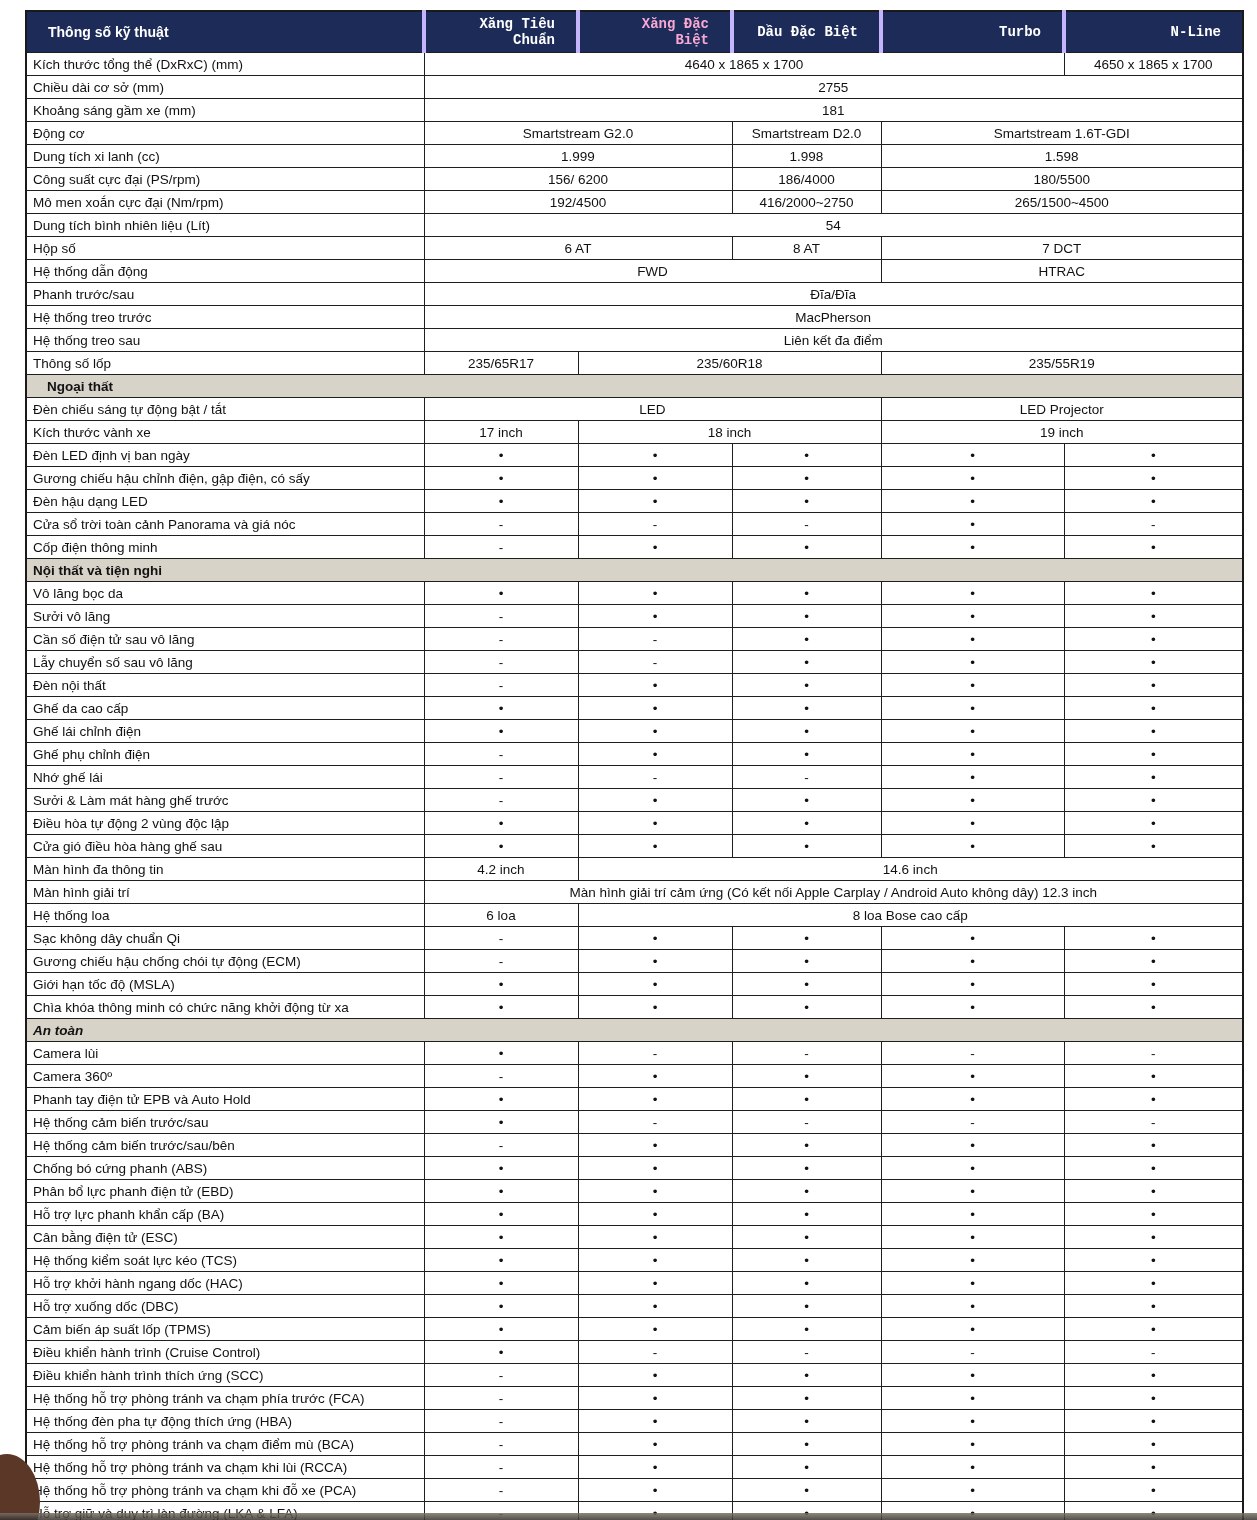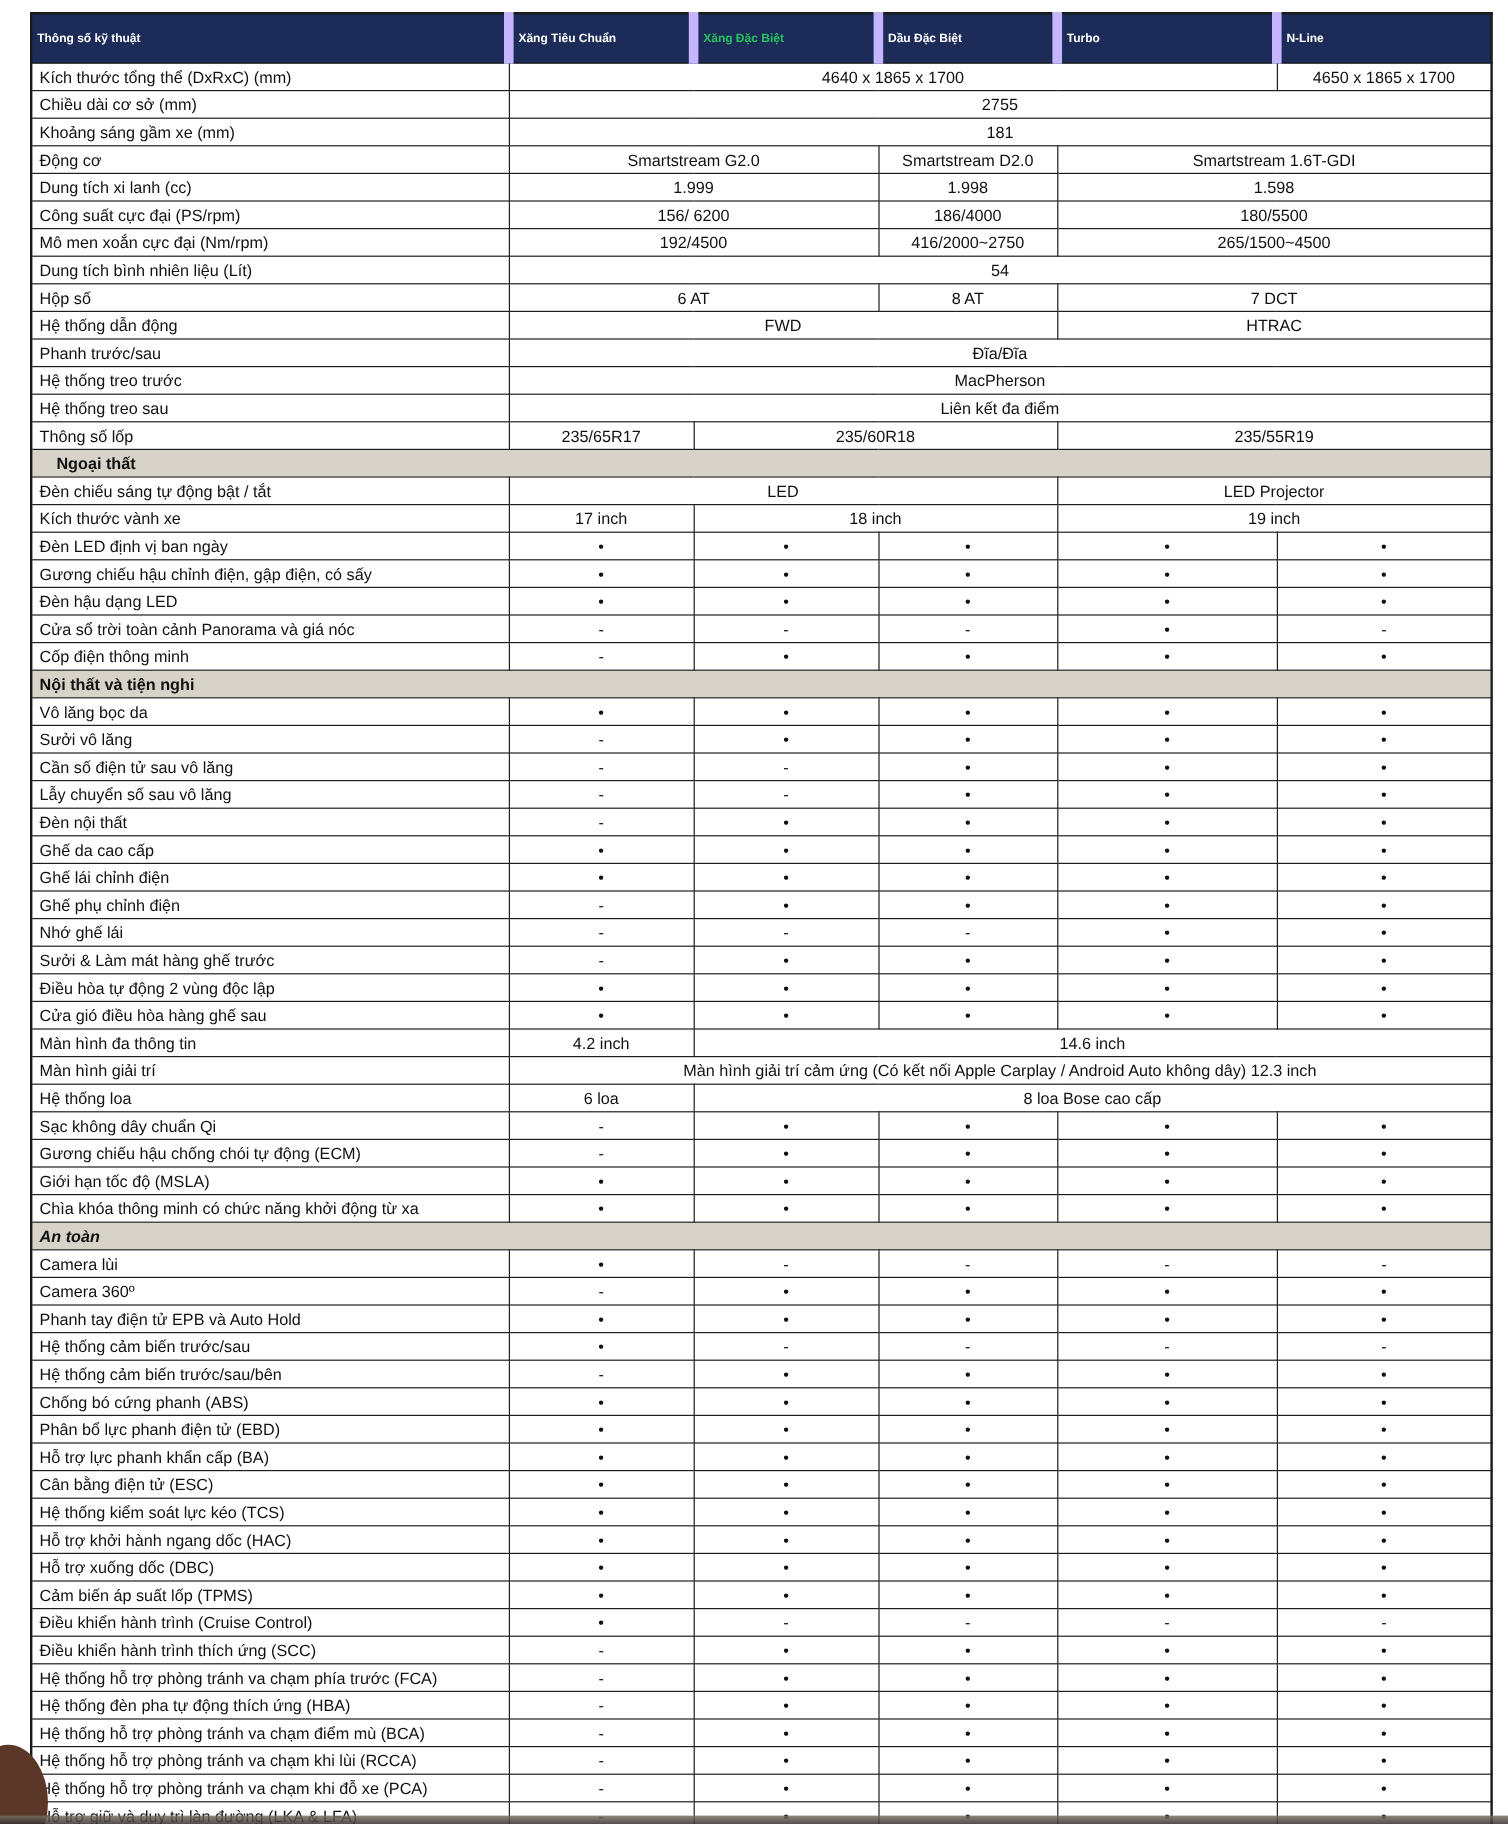--- a/index.html
+++ b/index.html
@@ -7,25 +7,25 @@
     width:1257px;height:1520px;position:relative;overflow:hidden;
     background:#ffffff;font-family:"Liberation Sans","DejaVu Sans",sans-serif;
   }
   .page{position:absolute;inset:0;}
   table.spec{
     position:absolute;left:25px;top:10px;width:1217px;
     border-collapse:collapse;table-layout:fixed;
     border:2px solid #1a1a1a;
   }
   thead th{
-    background:#1c2b58;color:#ffffff;font-weight:bold;font-size:10px;
-    height:40px;padding:0 4px;border:none;
+    background:#1c2b58;color:#ffffff;font-weight:bold;font-size:14px;
+    height:40px;padding:0 21px;border:none;
   }
   thead th.label-col{text-align:left;}
-  thead th.value-col{text-align:left;border-left:8px solid #c4b5fd;}
+  thead th.value-col{text-align:right;border-left:4px solid #c4b5fd;font-family:Liberation Mono, monospace;}
   tbody td{
     border:1.5px solid #1f1f1f;height:22px;padding:0 6px;
     font-size:13.5px;color:#111;background:#fff;white-space:nowrap;overflow:hidden;
   }
   td.label-cell{text-align:left;}
   td.value-cell{text-align:center;}
   td.section-cell{
     background:#d8d3c8;font-weight:bold;text-align:left;font-size:13.5px;
   }
   .bottom-strip{
@@ -48,21 +48,21 @@
       <col style="width:154px">
       <col style="width:154px">
       <col style="width:149px">
       <col style="width:183px">
       <col style="width:179px">
     </colgroup>
     <thead>
       <tr id="header-row">
         <th class="label-col" style="background: rgb(28, 43, 88); color: rgb(255, 255, 255);">Thông số kỹ thuật</th>
       <th class="value-col" style="background: rgb(28, 43, 88); color: rgb(255, 255, 255);">Xăng Tiêu Chuẩn</th>
-          <th class="value-col" style="background: rgb(28, 43, 88); color: #22c55e;">Xăng Đặc Biệt</th>
+          <th class="value-col" style="background: rgb(28, 43, 88); color: #f9a8d4;">Xăng Đặc Biệt</th>
           <th class="value-col" style="background: rgb(28, 43, 88); color: rgb(255, 255, 255);">Dầu Đặc Biệt</th>
           <th class="value-col" style="background: rgb(28, 43, 88); color: rgb(255, 255, 255);">Turbo</th>
           <th class="value-col" style="background: rgb(28, 43, 88); color: rgb(255, 255, 255); margin-left: 20px;">N-Line</th>
         </tr>
     </thead>
     <tbody id="table-body">
         <tr>
           <td class="label-cell">Kích thước tổng thể (DxRxC) (mm)</td>
           <td colspan="4" class="value-cell">4640 x 1865 x 1700</td>
           <td colspan="1" class="value-cell">4650 x 1865 x 1700</td>

